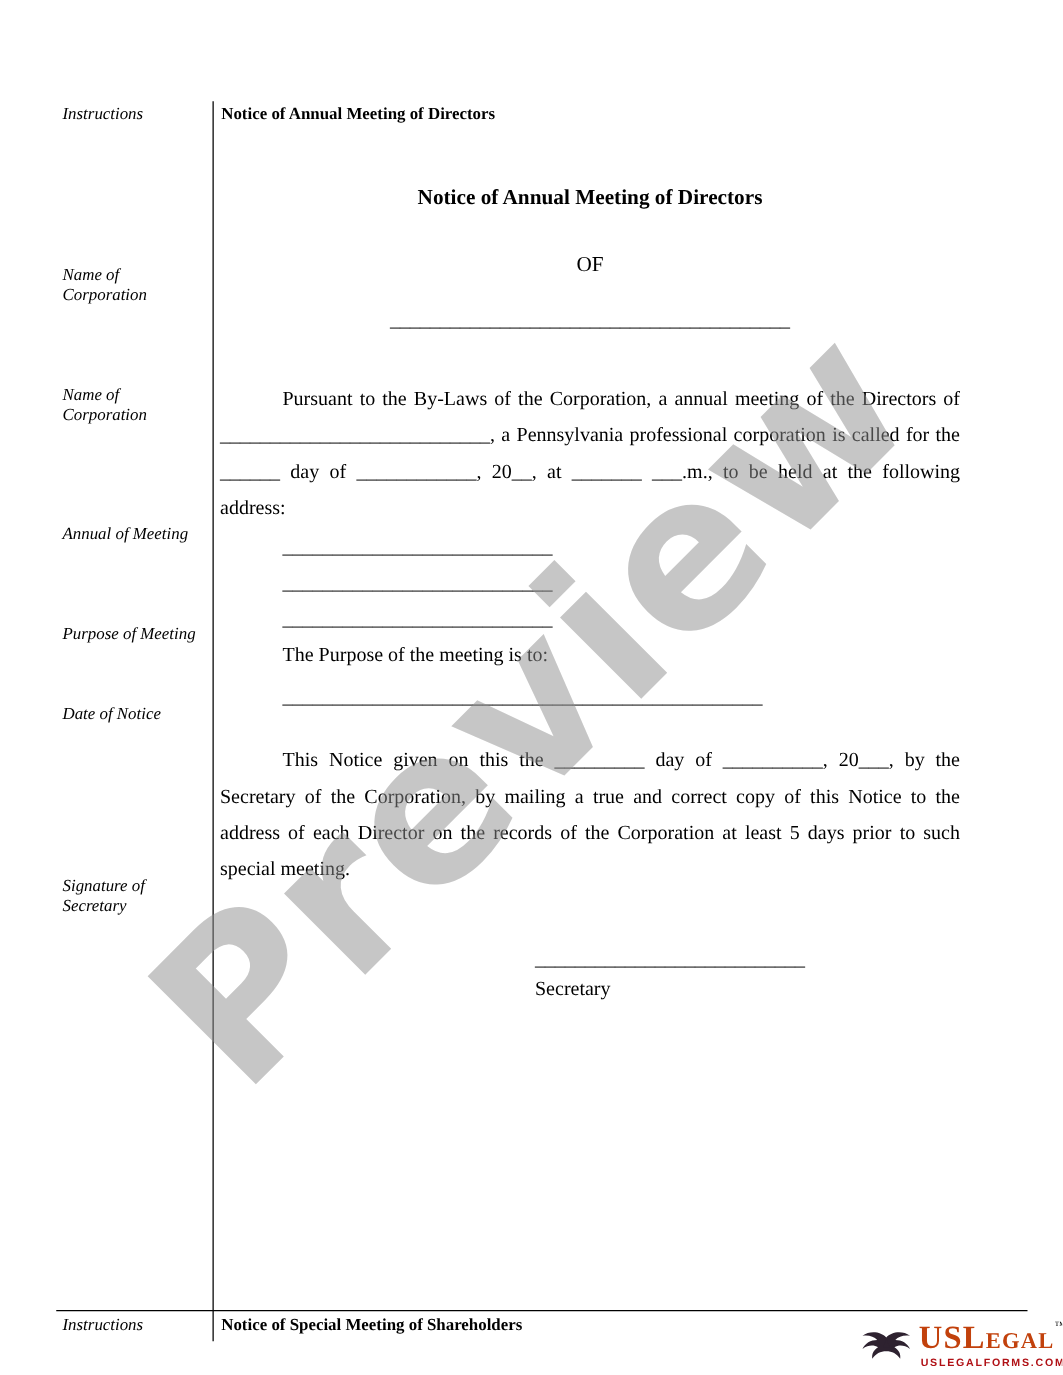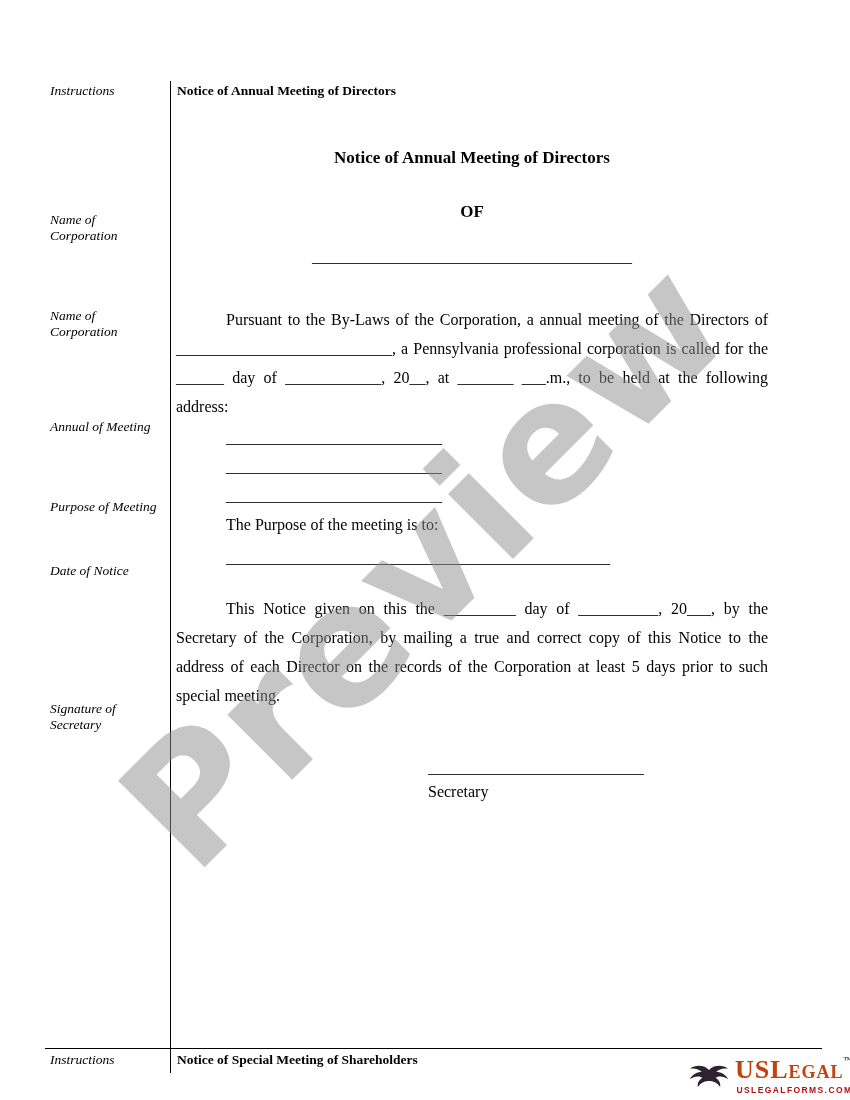--- a/index.html
+++ b/index.html
@@ -63,21 +63,21 @@
   
   .content {
     position: absolute;
     left: 176px;
     top: 110px;
     width: 592px;
     font-size: 16px;
     line-height: 29px;
   }
   .doc-title { text-align: center; font-weight: bold; font-size: 17px; }
-  .doc-of    { text-align: center; font-weight: bold; font-size: 17px; margin-top: 25px; }
+  .doc-of    { text-align: center; font-weight: normal; font-size: 17px; margin-top: 25px; }
   .corp-blank{ text-align: center; margin-top: 16px; }
   .para      { text-align: justify; text-indent: 50px; }
   .para1     { margin-top: 34px; }
   .blank-block { margin-top: 2px; }
   .blank-line  { margin-left: 50px; }
   .purpose-label { margin-left: 50px; }
   .purpose-blank { margin-left: 50px; margin-top: 4px; }
   .para2     { margin-top: 22px; }
   .sig-block { margin-top: 46px; margin-left: 252px; line-height: 24px; }
 

